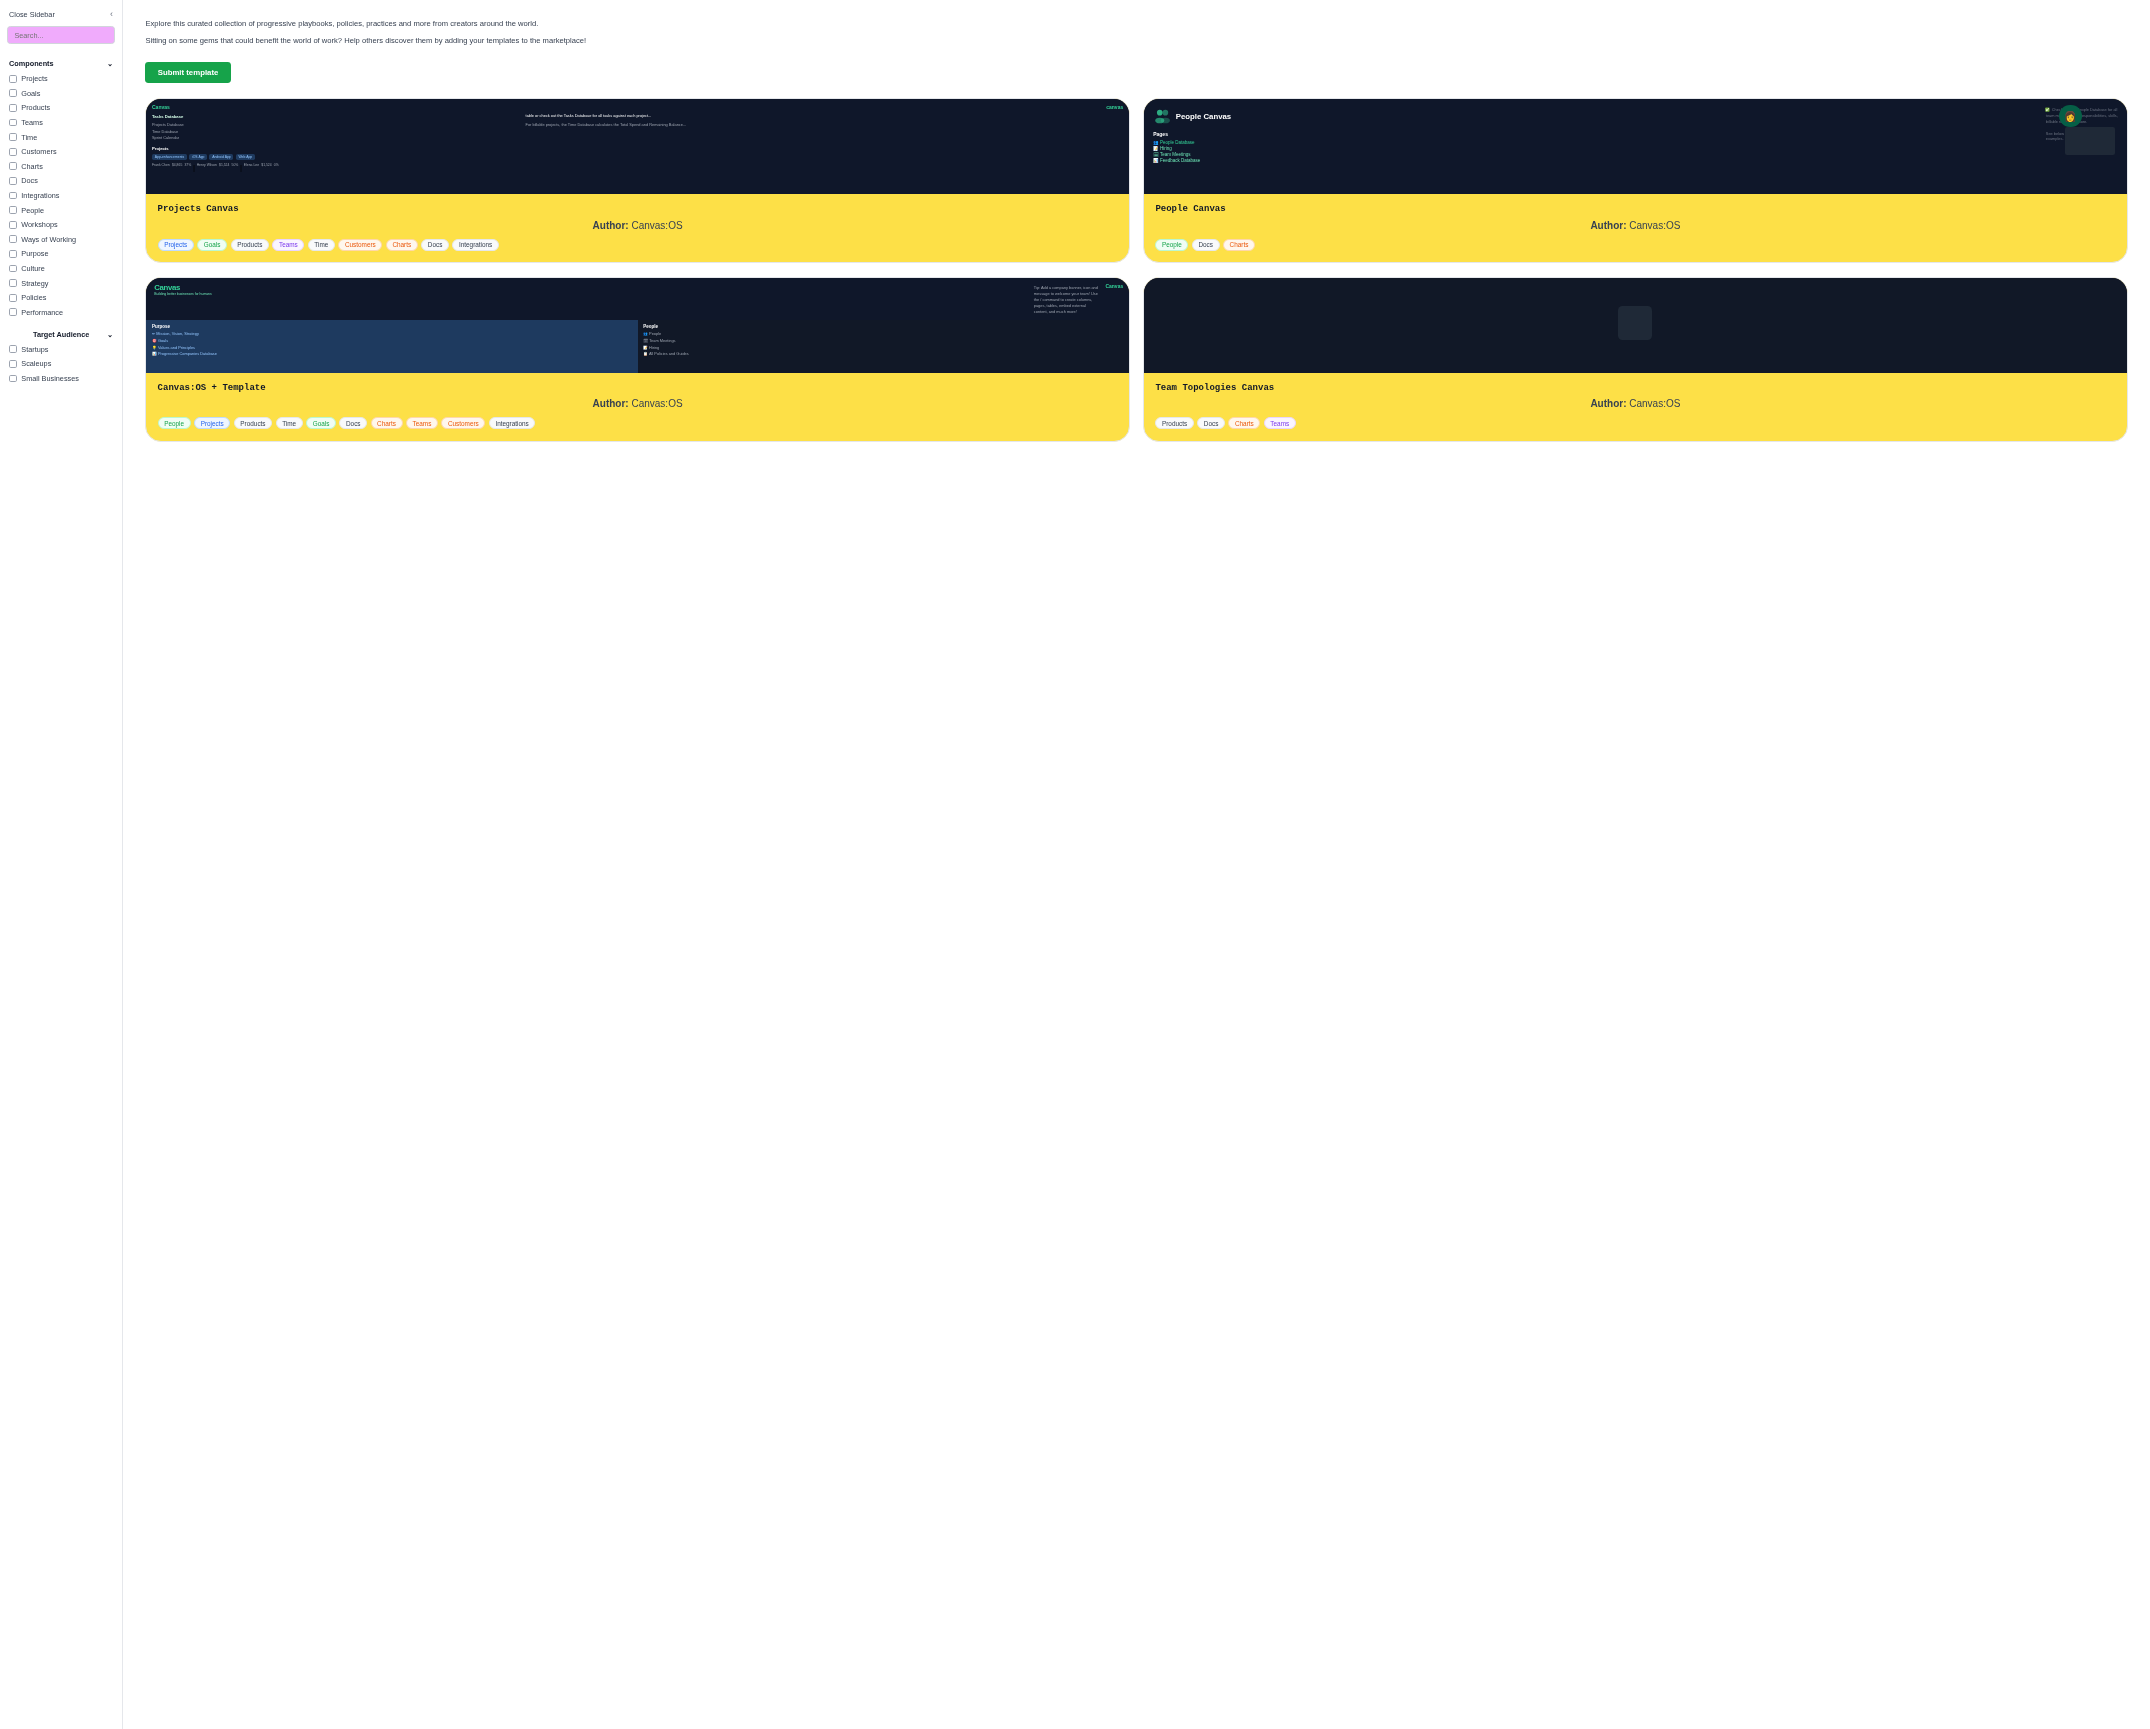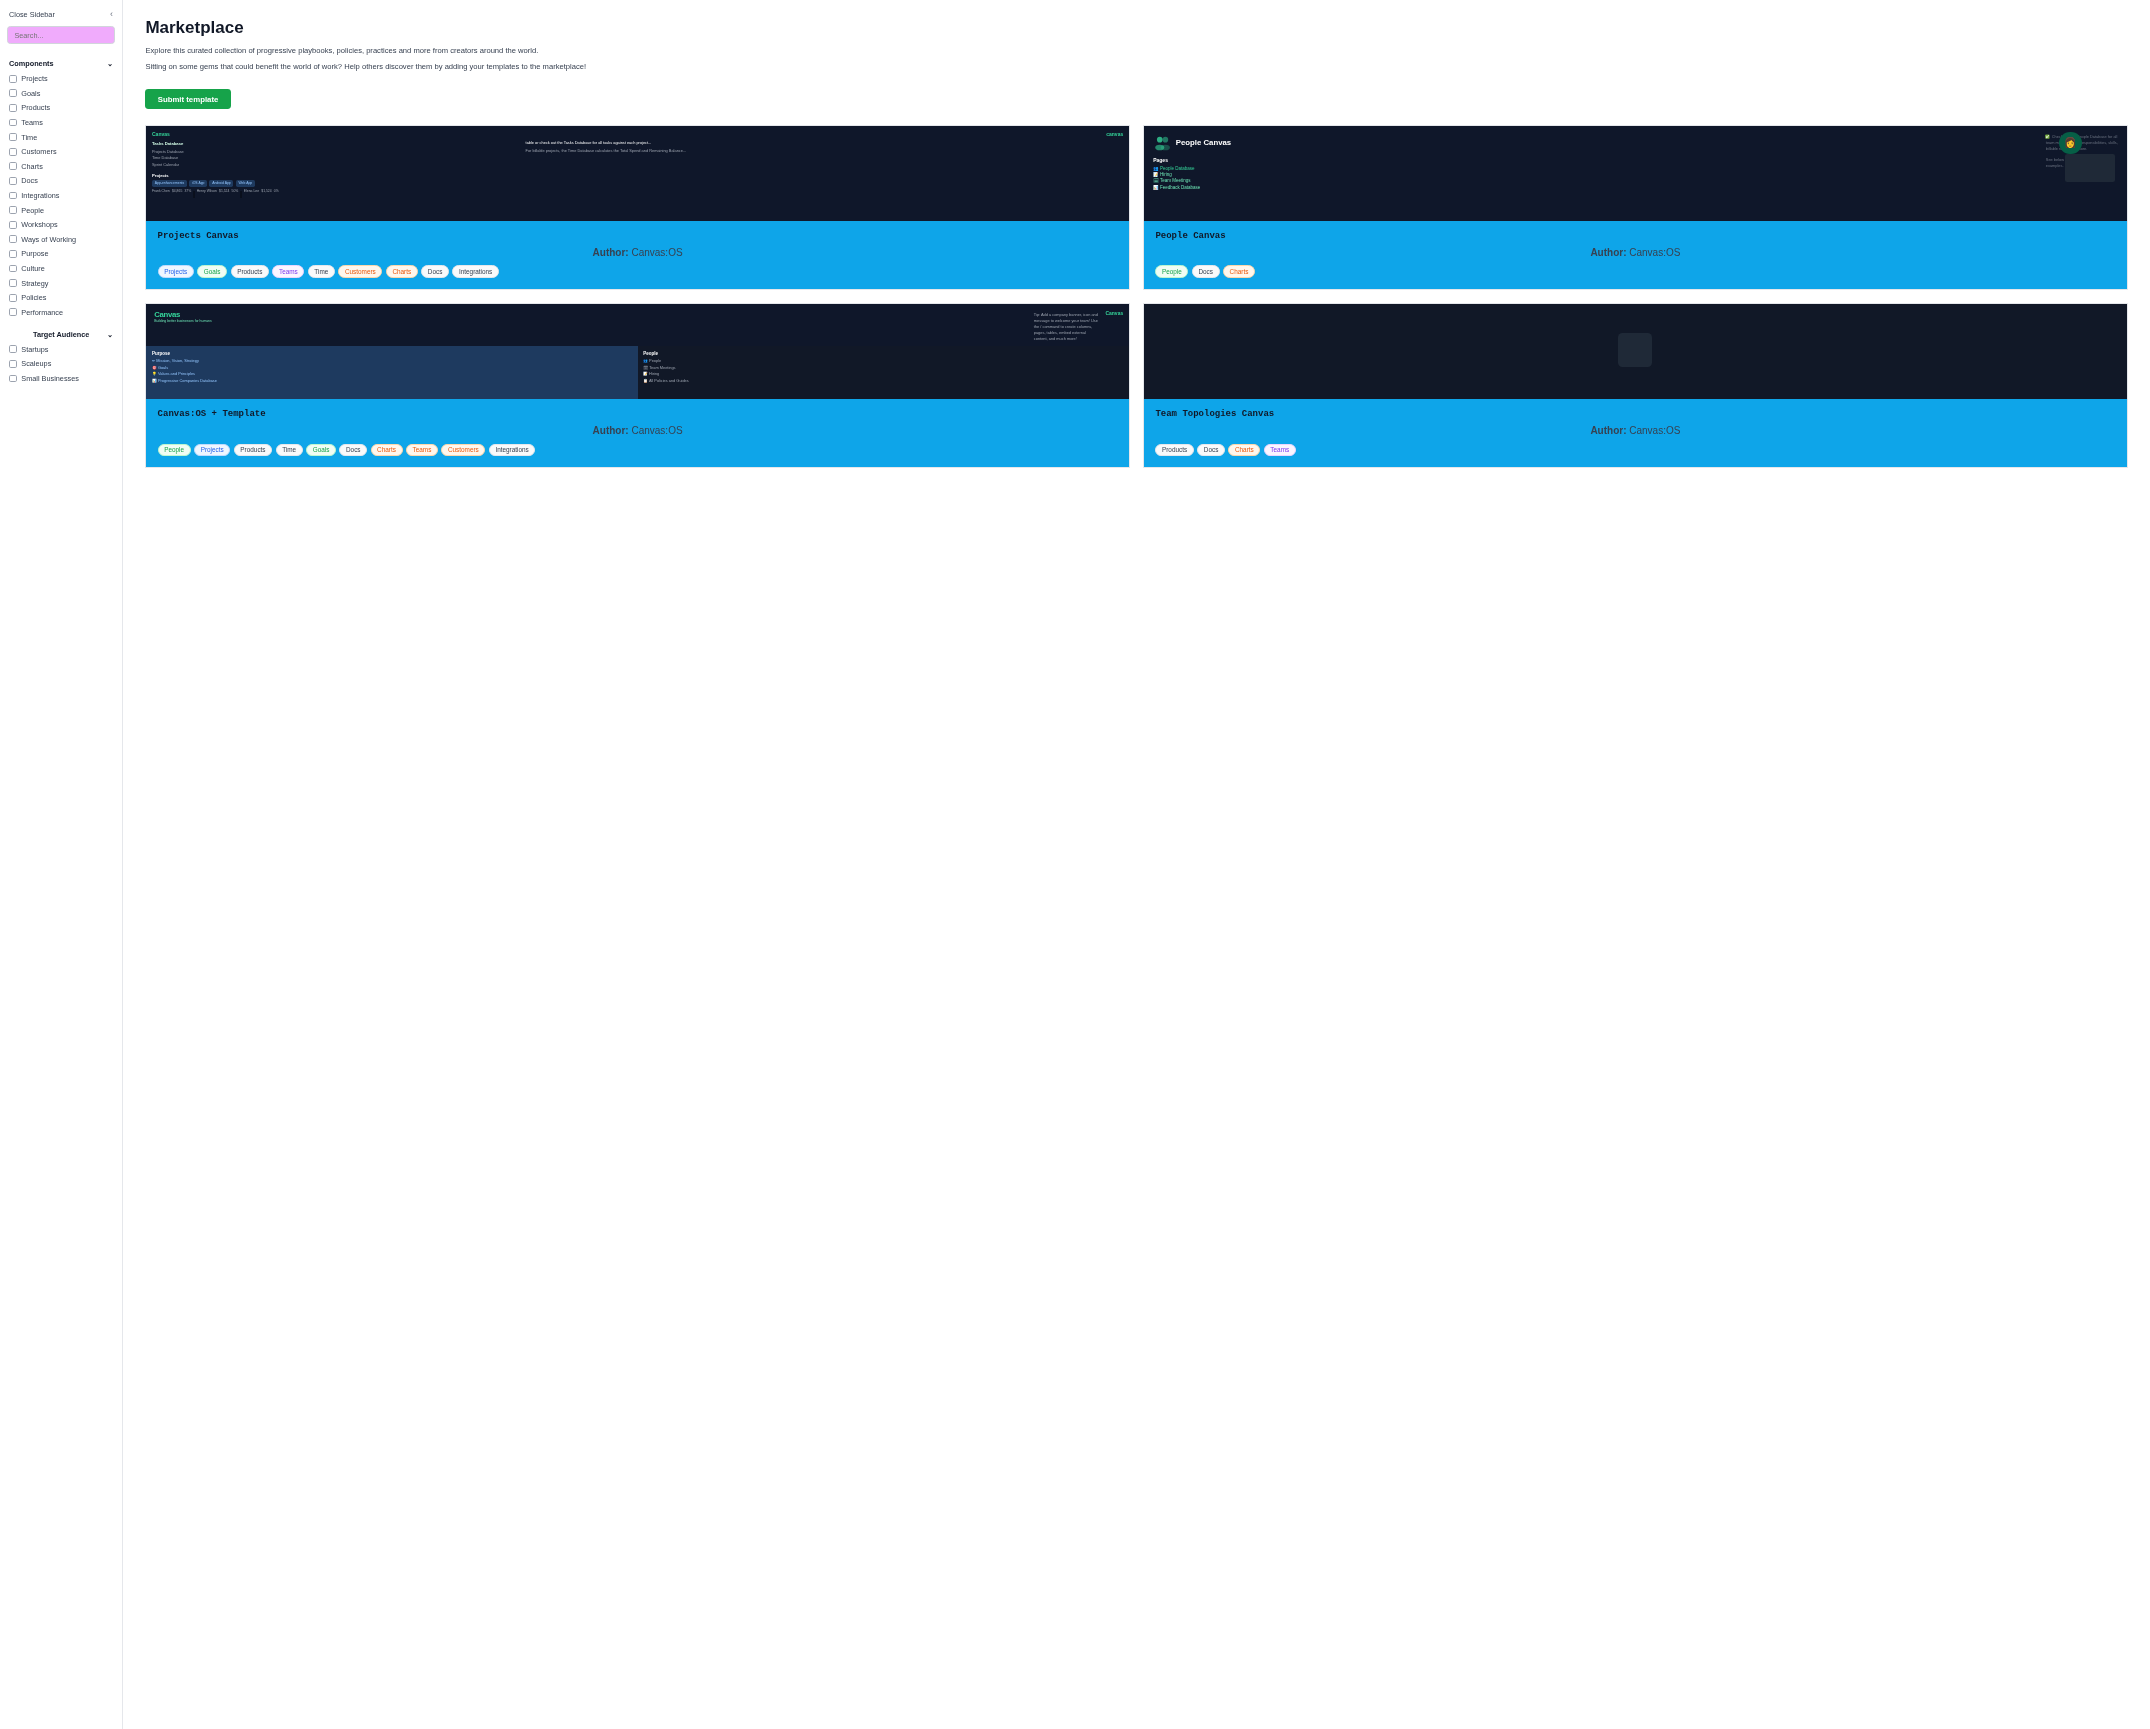--- a/index.html
+++ b/index.html
@@ -107,23 +107,23 @@
     }
 
     
     .cards-grid {
       display: grid;
       grid-template-columns: 1fr 1fr;
       gap: 13.4px;
     }
     .card {
       border: 0.6px solid #e5e7eb;
-      border-radius: 0;
+      border-radius: 16px;
       overflow: hidden;
-      background: #0ea5e9;
+      background: #fde047;
     }
     .card-preview {
       width: 100%;
       height: 95px;
       overflow: hidden;
       background: #1a1a2e;
       position: relative;
     }
     
     .preview-inner {
@@ -274,21 +274,20 @@
         <span>Scaleups</span>
       </div>
       <div class="sidebar-item">
         <div class="sidebar-checkbox"></div>
         <span>Small Businesses</span>
       </div>
     </div>
 </div>
 
 <div class="main">
-  <h1 class="page-title">Marketplace</h1>
   <p class="page-desc">Explore this curated collection of progressive playbooks, policies, practices and more from creators around the world.</p>
   <p class="page-desc">Sitting on some gems that could benefit the world of work? Help others discover them by adding your templates to the marketplace!</p>
 
   <button class="submit-btn">Submit template</button>
 
   <div class="cards-grid" id="cards-grid">
       <div class="card">
     <div class="card-preview">
       <div class="preview-inner" style="background:#0f172a; padding:4.5px 5.6px;">
       <div style="color:#34d399;font-size:5px;font-weight:700;margin-bottom:3.4px;">Canvas</div>

